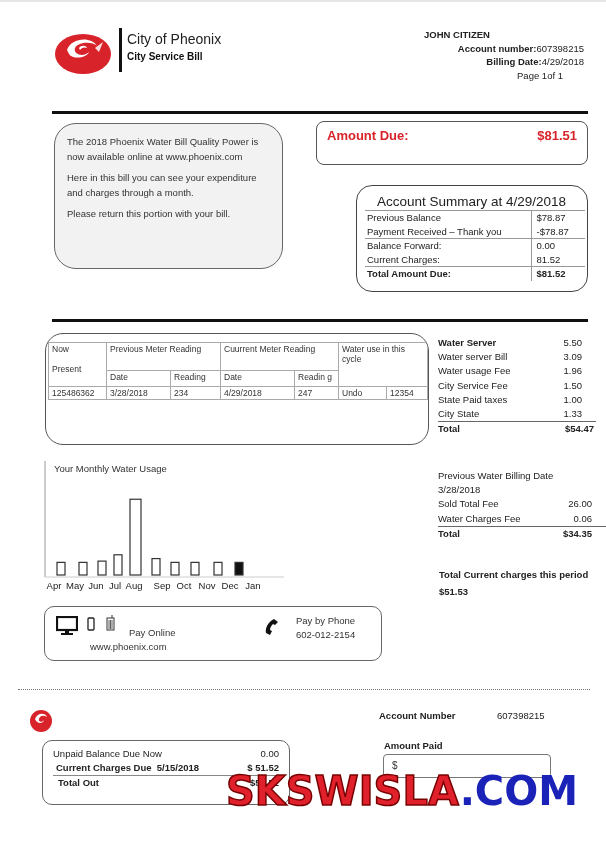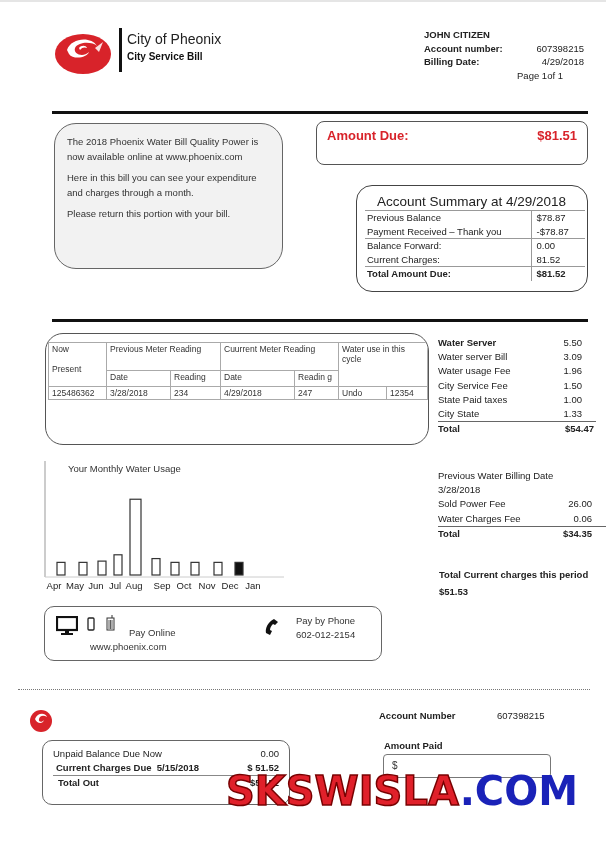--- a/index.html
+++ b/index.html
@@ -8,21 +8,21 @@
   .abs { position: absolute; }
   .bold { font-weight: bold; }
   .topline { left: 0; top: 0; width: 606px; height: 2px; background: #e5e5e5; }
 
   
   .logo { left: 53px; top: 28px; width: 60px; height: 48px; }
   .vbar { left: 119px; top: 28px; width: 3px; height: 44px; background: #111; }
   .org-name { left: 127px; top: 31px; font-size: 14px; color: #222; }
   .bill-title { left: 127px; top: 51px; font-size: 10px; font-weight: bold; color: #111; }
   .cust { left: 424px; top: 28px; font-size: 9.5px; line-height: 13.5px; width: 160px; }
-  .cust .row { display: flex; justify-content: space-between; }
+  .cust .row { display: flex; justify-content: flex-end; }
   .cust .page { text-align: right; padding-right: 21px; font-weight: normal; }
 
   .hr-thick { left: 52px; height: 3px; width: 536px; background: #111; }
 
   
   .infobox { left: 54px; top: 123px; width: 229px; height: 146px; border: 1.5px solid #666; border-radius: 22px; background: #f2f2f2; padding: 10px 12px; font-size: 9.5px; line-height: 15px; color: #333; }
   .infobox p { margin-bottom: 6px; }
 
   
   .amtbox { left: 316px; top: 121px; width: 272px; height: 44px; border: 1.5px solid #555; border-radius: 8px; padding: 6px 10px; }
@@ -53,21 +53,21 @@
   .charges .first { font-weight: bold; }
 
   .prevbill { left: 438px; top: 469px; width: 168px; font-size: 9.5px; line-height: 14.2px; }
   .prevbill .row { display: flex; justify-content: space-between; padding-right: 14px; }
   .prevbill .row.total { border-top: 1px solid #666; font-weight: bold; padding-right: 14px; width: 168px; }
 
   .curtotal { left: 439px; top: 566px; font-size: 9.5px; line-height: 17px; font-weight: bold; }
 
   
   .chart { left: 44px; top: 459px; width: 245px; height: 135px; }
-  .chart-title { position: absolute; left: 24px; top: 4px; font-size: 9.5px; color: #333; }
+  .chart-title { position: absolute; left: 10px; top: 4px; font-size: 9.5px; color: #333; }
 
   
   .paybox { left: 44px; top: 606px; width: 338px; height: 55px; border: 1.5px solid #666; border-radius: 10px; }
   .pay-online { left: 84px; top: 20px; font-size: 9.5px; color: #333; }
   .pay-url { left: 45px; top: 34px; font-size: 9.5px; color: #333; }
   .pay-phone-label { left: 251px; top: 7px; font-size: 9.5px; color: #333; line-height: 14px; }
 
   
   .dotline { left: 18px; top: 689px; width: 572px; border-top: 1.5px dotted #777; }
   .stub-logo { left: 28px; top: 707px; width: 26px; height: 26px; }
@@ -218,21 +218,21 @@
   <div class="row total">
       <span>Total</span>
       <span>$54.47</span>
     </div>
 </div>
 
 <div class="abs prevbill">
   <div>Previous Water Billing Date</div>
   <div>3/28/2018</div>
   <div class="row">
-      <span>Sold Power Fee</span>
+      <span>Sold Total Fee</span>
       <span>26.00</span>
     </div>
   <div class="row">
       <span>Water Charges Fee</span>
       <span>0.06</span>
     </div>
   <div class="row total">
       <span>Total</span>
       <span>$34.35</span>
     </div>

